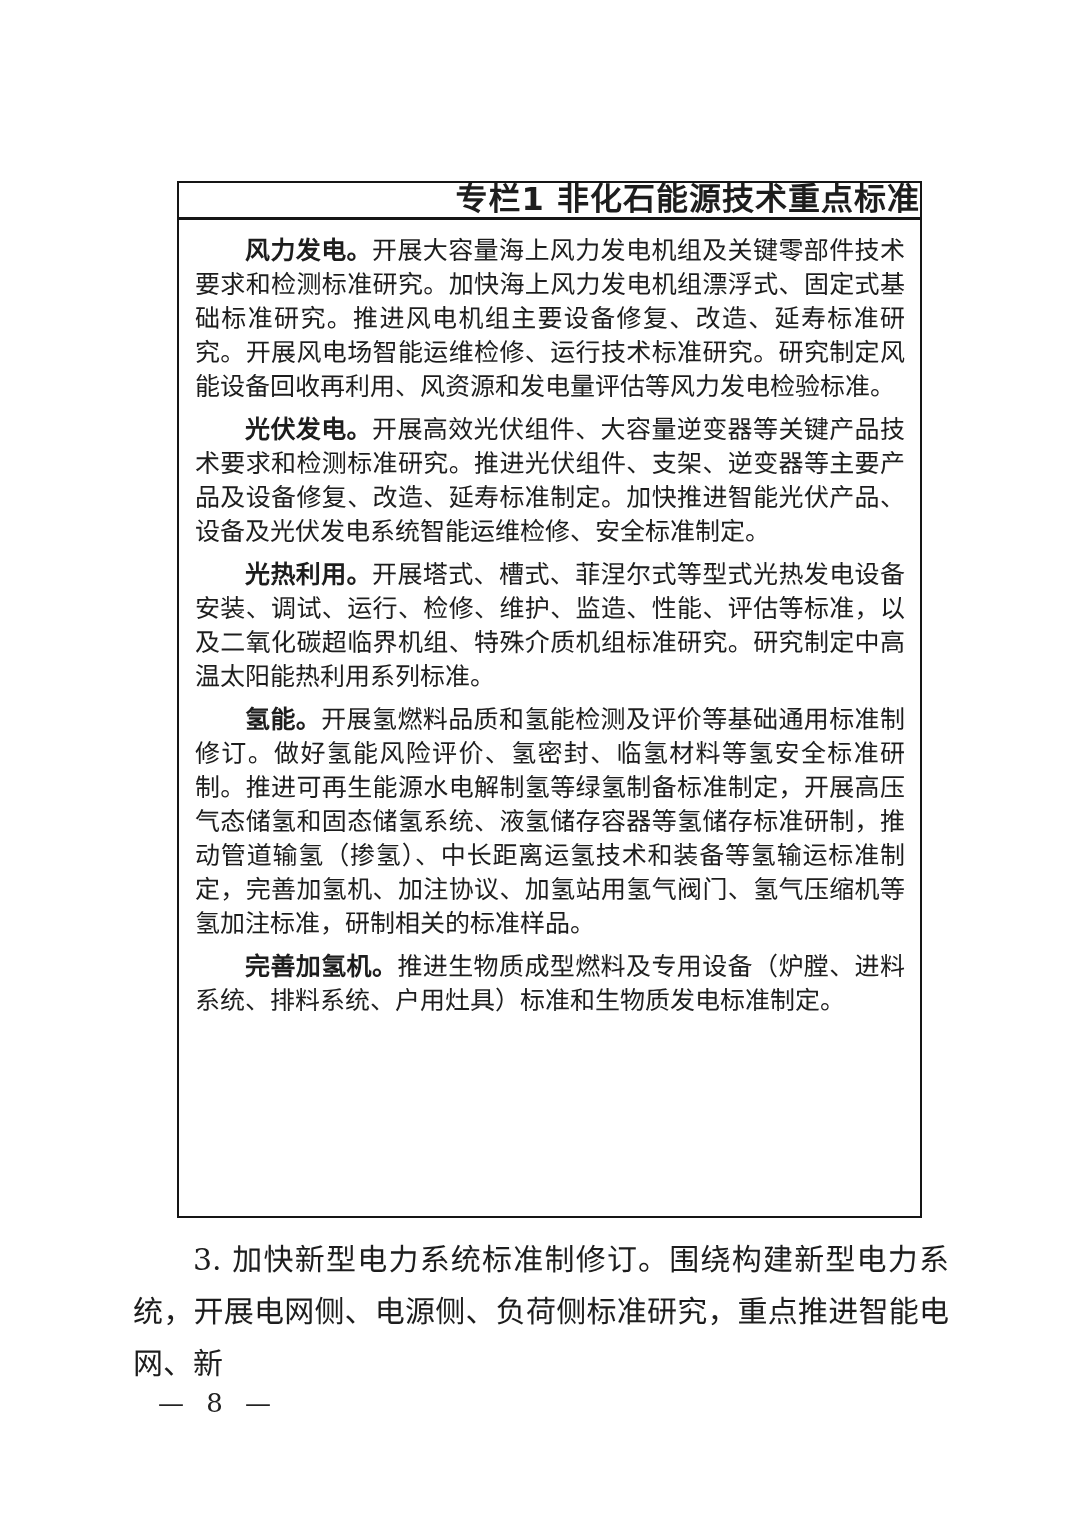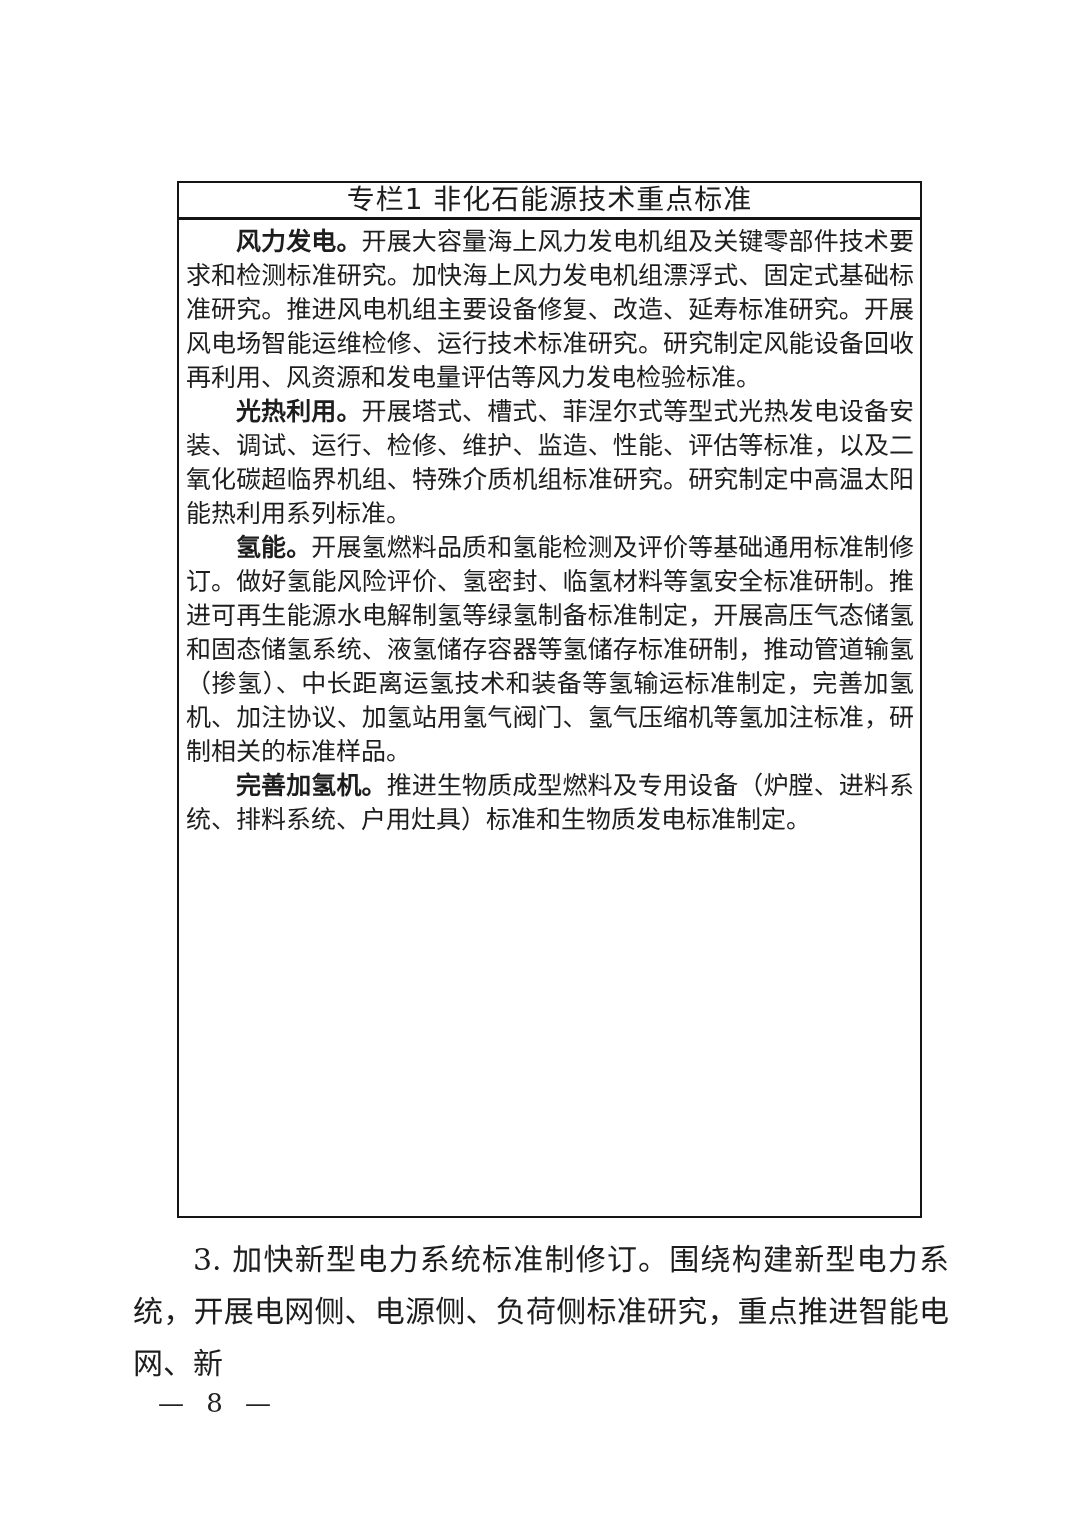--- a/index.html
+++ b/index.html
@@ -19,38 +19,38 @@
     top: 181px;
     width: 745px;
     height: 1037px;
     border: 2px solid #151515;
     box-sizing: border-box;
     background: #ffffff;
   }
   .panel-title {
     height: 34px;
     line-height: 33px;
-    text-align: center;
-    font-size: 28px;
-    font-weight: normal;
+    text-align: right;
+    font-size: 32px;
+    font-weight: bold;
     font-family: "DejaVu Sans", "Liberation Sans", sans-serif;
     border-bottom: 3px solid #151515;
     letter-spacing: 1px;
     white-space: nowrap;
     overflow: hidden;
   }
   .panel-body {
     padding: 5px 6px 0 7px;
     font-size: 25px;
     line-height: 34px;
     text-align: justify;
     text-justify: inter-ideograph;
   }
   .sec {
-    margin: 0;
+    margin: 9px;
     text-indent: 2em;
   }
   .sec .lead {
     font-weight: bold;
     font-family: "DejaVu Sans", "Liberation Sans", sans-serif;
   }
   
   .para3 {
     position: absolute;
     left: 133px;
@@ -78,20 +78,21 @@
 <body>
 
 <div class="page">
 
   <div class="panel">
     <div class="panel-title">专栏1 非化石能源技术重点标准</div>
 
     <div class="panel-body">
       <p class="sec"><span class="lead">风力发电。</span><span>开展大容量海上风力发电机组及关键零部件技术要求和检测标准研究。加快海上风力发电机组漂浮式、固定式基础标准研究。推进风电机组主要设备修复、改造、延寿标准研究。开展风电场智能运维检修、运行技术标准研究。研究制定风能设备回收再利用、风资源和发电量评估等风力发电检验标准。</span></p>
 
+      <p class="sec"><span class="lead">光伏发电。</span><span>开展高效光伏组件、大容量逆变器等关键产品技术要求和检测标准研究。推进光伏组件、支架、逆变器等主要产品及设备修复、改造、延寿标准制定。加快推进智能光伏产品、设备及光伏发电系统智能运维检修、安全标准制定。</span></p>
 
       <p class="sec"><span class="lead">光热利用。</span><span>开展塔式、槽式、菲涅尔式等型式光热发电设备安装、调试、运行、检修、维护、监造、性能、评估等标准，以及二氧化碳超临界机组、特殊介质机组标准研究。研究制定中高温太阳能热利用系列标准。</span></p>
 
       <p class="sec"><span class="lead">氢能。</span><span>开展氢燃料品质和氢能检测及评价等基础通用标准制修订。做好氢能风险评价、氢密封、临氢材料等氢安全标准研制。推进可再生能源水电解制氢等绿氢制备标准制定，开展高压气态储氢和固态储氢系统、液氢储存容器等氢储存标准研制，推动管道输氢（掺氢）、中长距离运氢技术和装备等氢输运标准制定，完善加氢机、加注协议、加氢站用氢气阀门、氢气压缩机等氢加注标准，研制相关的标准样品。</span></p>
 
 
       <p class="sec"><span class="lead">完善加氢机。</span><span>推进生物质成型燃料及专用设备（炉膛、进料系统、排料系统、户用灶具）标准和生物质发电标准制定。</span></p>
 
     </div>
   </div>

